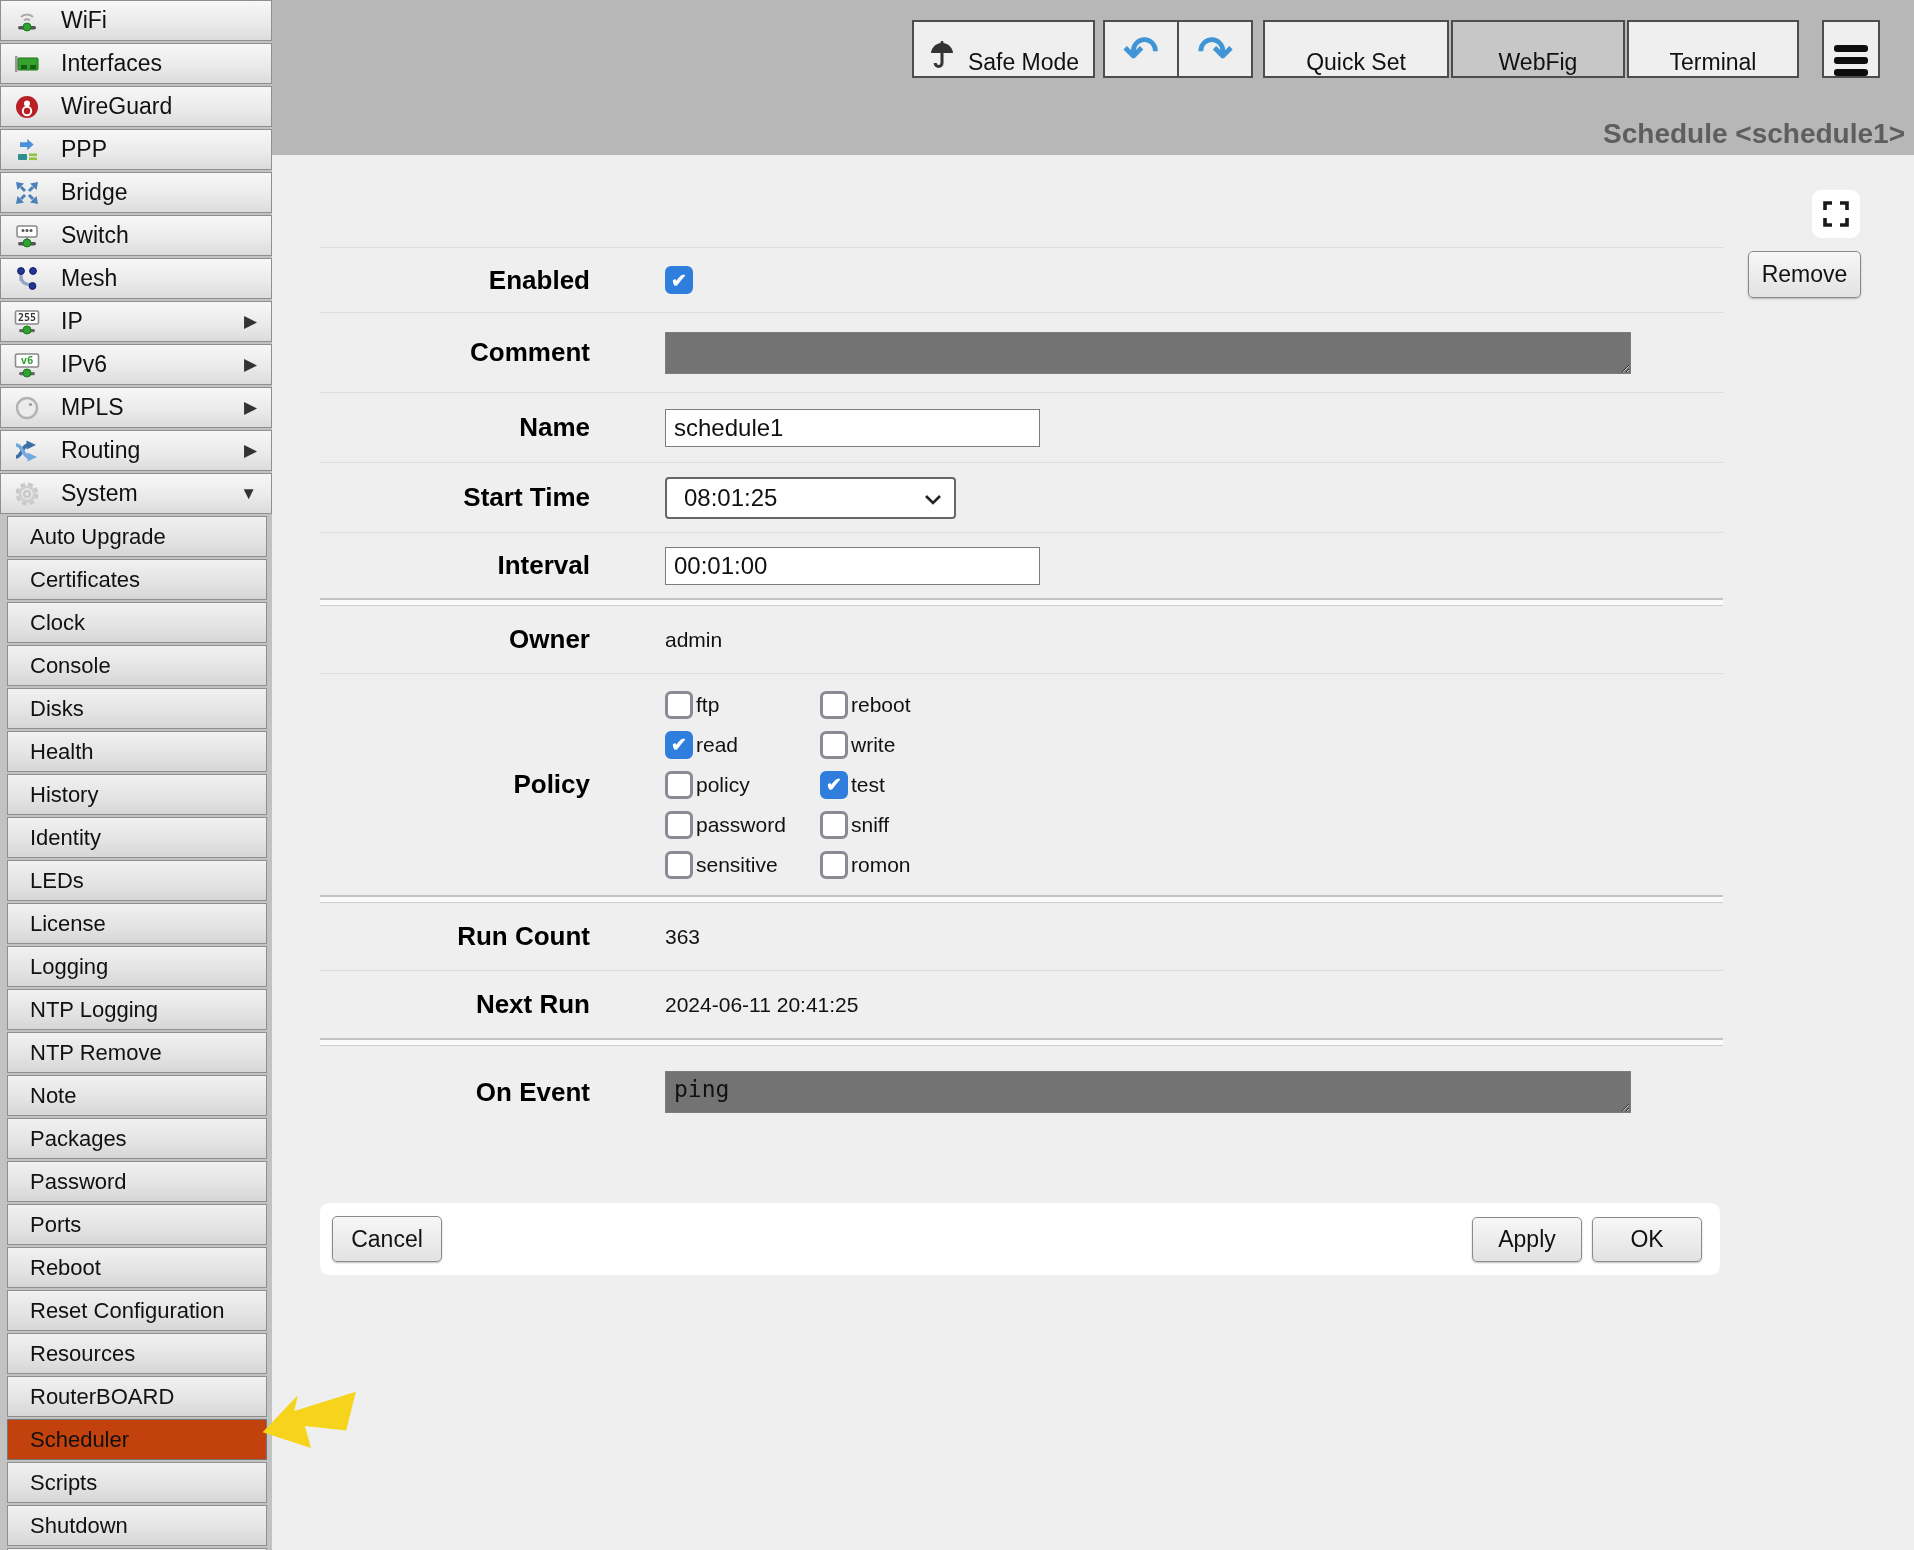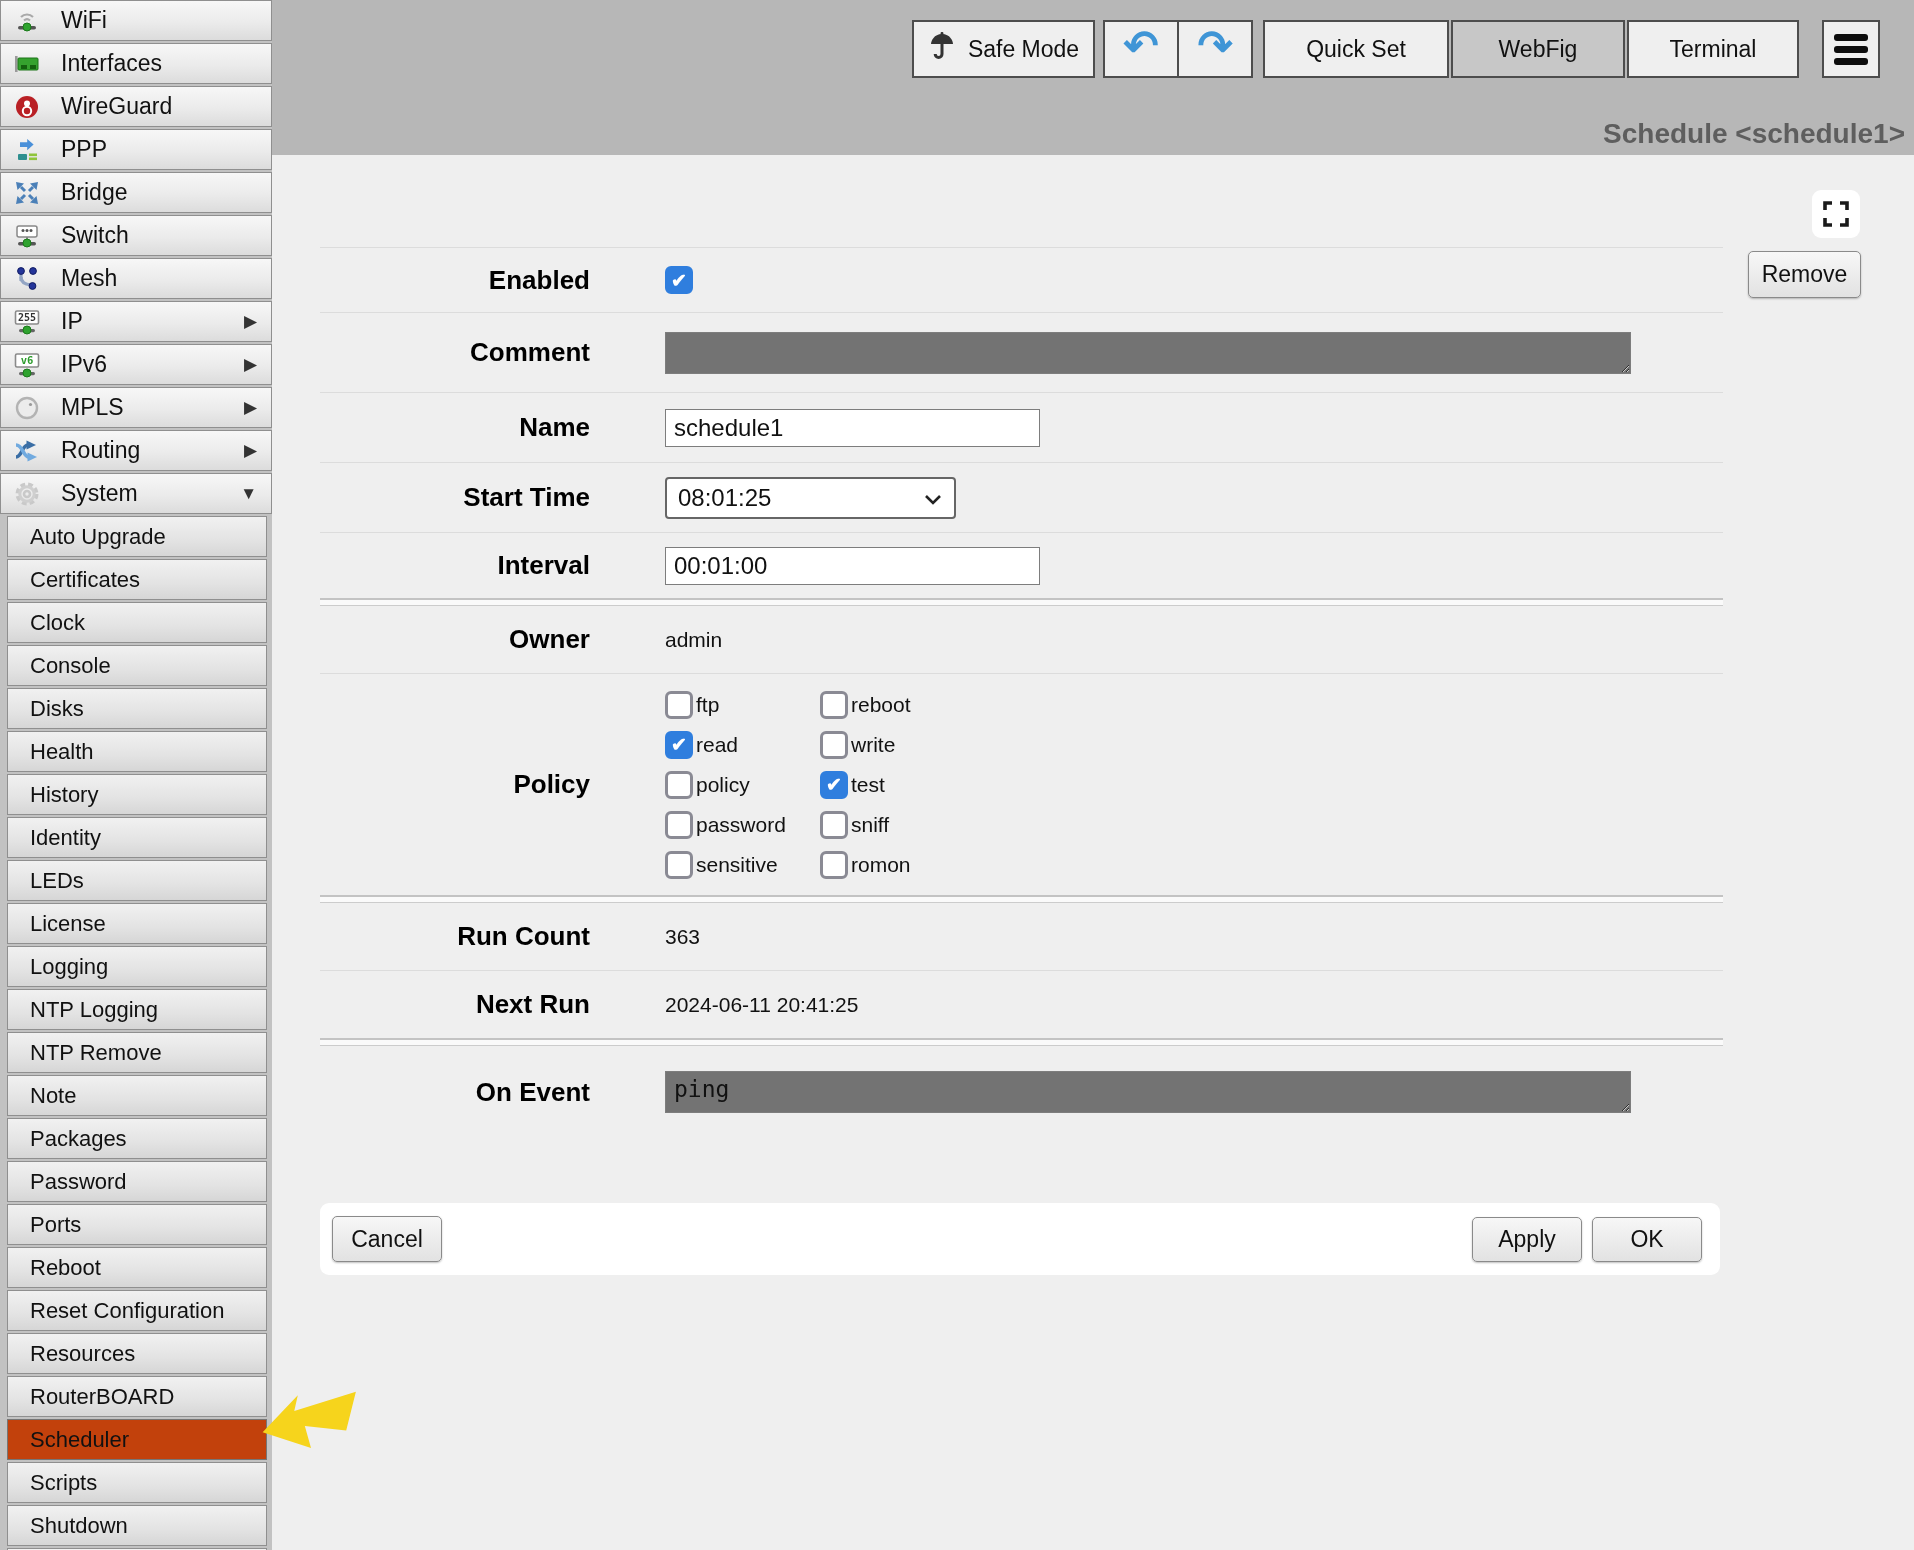--- a/index.html
+++ b/index.html
@@ -21,21 +21,21 @@
   .caret-right::after{content:"\25B6";}
   .caret-down::after{content:"\25BC";}
   .sub-item{position:relative;height:41px;margin:0 0 2px 7px;box-sizing:border-box;width:260px;
      background:linear-gradient(180deg,#f1f1f1 0%,#e3e3e3 60%,#d6d6d6 100%);
      border:1px solid #8f8f8f;display:flex;align-items:center;padding-left:22px;
      font-size:22px;color:#111;cursor:pointer;}
   .sub-item.selected{background:#c2410c;border-color:#767676;}
 
   
   .tbtn{position:absolute;top:20px;height:58px;box-sizing:border-box;background:#efefef;
-     border:2px solid #4d4d4d;display:flex;align-items:center;justify-content:center;
+     border:2px solid #4d4d4d;display:flex;align-items:flex-end;justify-content:center;
      font-size:23px;color:#111;cursor:pointer;}
   .tbtn.active{background:#c7c7c7;}
   .umbrella{margin-right:12px;}
   .arrow-glyph{font-size:42px;line-height:1;color:#3f95d6;font-weight:bold;transform:translateY(-3px);}
   .burger{display:flex;flex-direction:column;gap:5px;}
   .burger i{display:block;width:34px;height:7px;border-radius:3px;background:#0d0d0d;}
 
   
   .page-title{position:absolute;top:118px;right:9px;font-size:28px;font-weight:bold;color:#5e5e5e;z-index:2;}
 
@@ -53,21 +53,21 @@
   .frow{display:flex;align-items:center;border-top:1px solid #dcdcdc;box-sizing:border-box;}
   .sep2{height:5px;border-top:2px solid #c3c3c3;border-bottom:1px solid #cccccc;background:#fafafa;}
   .flabel{width:270px;flex:none;text-align:right;font-size:26px;font-weight:bold;color:#000;margin-right:75px;}
   .fvalue{font-size:21px;color:#111;}
   .ti{box-sizing:border-box;border:1px solid #7d7d7d;background:#fff;font-size:24px;color:#111;
       padding:2px 8px;font-family:"Liberation Sans",sans-serif;}
   .ta{box-sizing:border-box;border:1px solid #7d7d7d;background:#737373;font-size:24px;color:#111;
       padding:4px 8px;width:966px;height:42px;resize:both;font-family:"Liberation Sans",sans-serif;}
   .ta.mono{font-family:"DejaVu Sans Mono",monospace;font-size:23px;}
   .sel{box-sizing:border-box;width:291px;height:42px;border:2px solid #666;border-radius:4px;background:#fff;
-      font-size:24px;color:#111;display:flex;align-items:center;padding:0 11px;position:relative;cursor:pointer;}
+      font-size:24px;color:#111;display:flex;align-items:center;padding:0 17px;position:relative;cursor:pointer;}
   .sel svg{position:absolute;right:12px;top:15px;}
 
   
   .cb{width:28px;height:28px;box-sizing:border-box;border:3px solid #8a8a94;border-radius:6px;background:#fff;
       flex:none;display:flex;align-items:center;justify-content:center;cursor:pointer;}
   .cb.checked{background:#2f7ede;border-color:#2f7ede;}
   .cb.checked::after{content:"\2714";color:#fff;font-size:19px;font-weight:bold;}
   .polgrid{display:grid;grid-template-columns:155px 155px;row-gap:12px;}
   .pol{display:flex;align-items:center;}
   .pol-label{font-size:21px;color:#111;margin-left:3px;}

